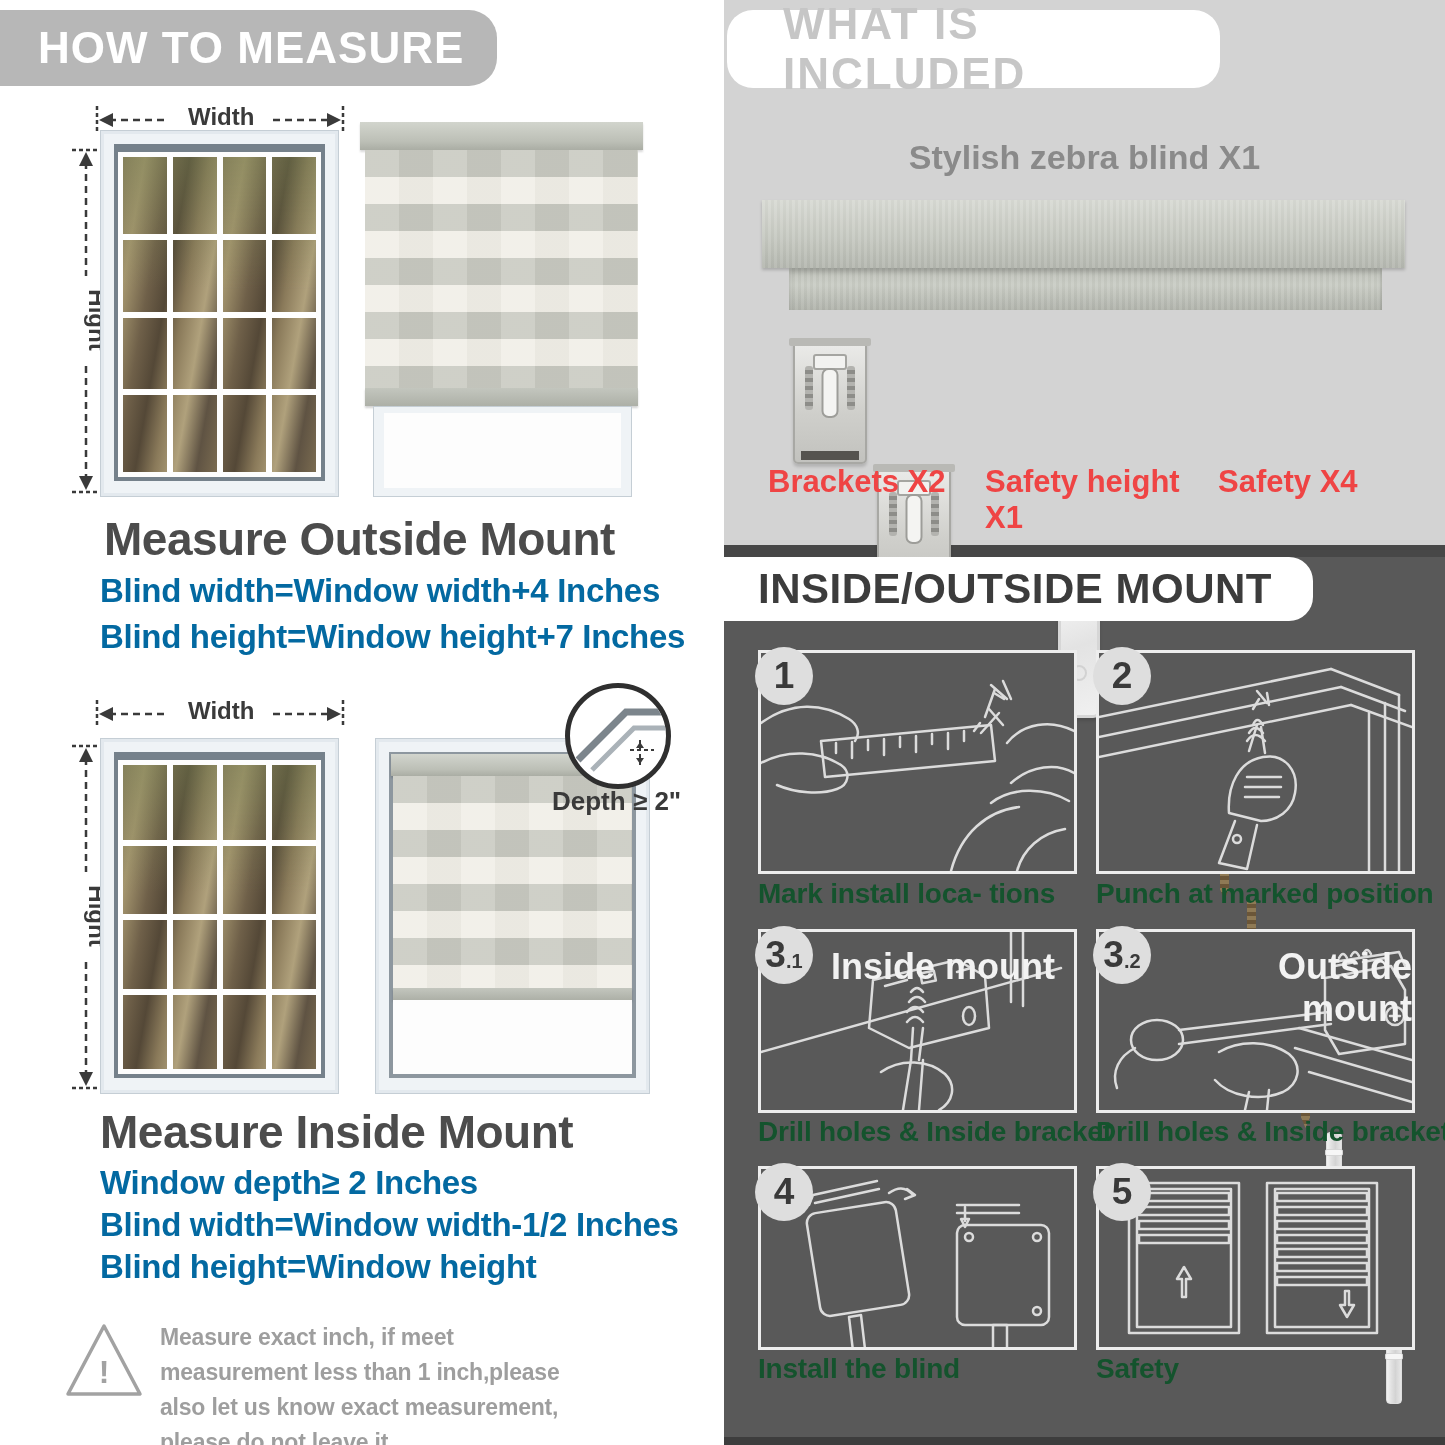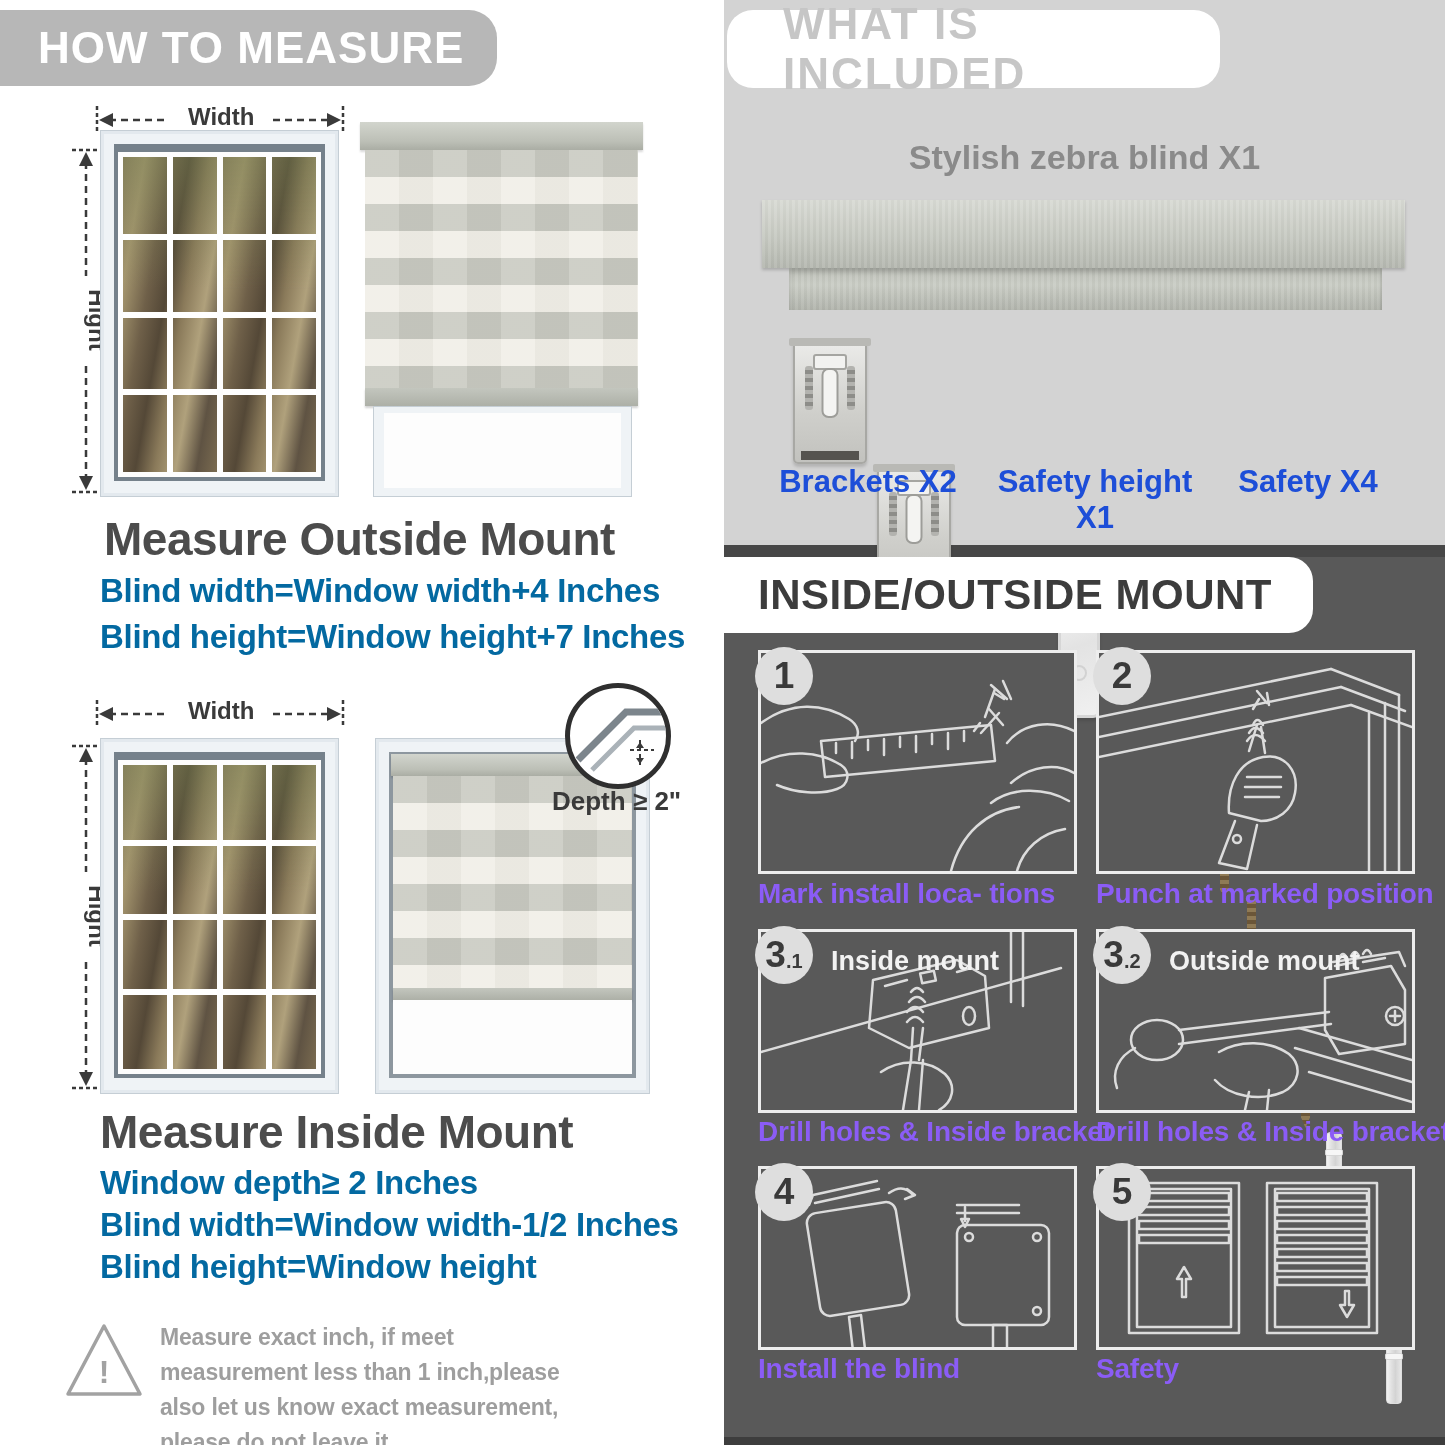--- a/index.html
+++ b/index.html
@@ -51,21 +51,21 @@
   
   .right-top{left:724px;top:0;width:721px;height:545px;background:#d3d3d3;}
   .right-darkbar{left:724px;top:545px;width:721px;height:12px;background:#474747;}
   .right-dark{left:724px;top:557px;width:721px;height:888px;background:#595959;}
   .right-bottomline{left:724px;top:1437px;width:721px;height:8px;background:#3d3d3d;}
   .included-hdr{left:727px;top:10px;width:493px;height:78px;background:#fff;border-radius:26px;
                 display:flex;align-items:center;}
   .included-hdr span{color:#c6c6c6;font-weight:bold;font-size:44px;letter-spacing:2px;padding-left:56px;}
   .blind-label{left:724px;top:138px;width:721px;text-align:center;color:#8a8a8a;
                font-weight:bold;font-size:34px;}
-  .part-label{color:#1d4ed8;font-weight:bold;font-size:31px;text-align:center;}
+  .part-label{color:#ef4444;font-weight:bold;font-size:31px;text-align:left;}
 
   
   .bracket{width:70px;height:122px;background:linear-gradient(180deg,#ececea,#cfcfcb 60%,#c2c2be);
            border:2px solid #a8a8a4;border-radius:5px;position:relative;box-shadow:0 3px 3px rgba(0,0,0,.15);}
   .bracket::before{content:"";position:absolute;left:-6px;right:-6px;top:-2px;height:8px;
            background:#b9b9b5;border-radius:2px;}
   .bracket::after{content:"";position:absolute;left:6px;right:6px;bottom:2px;height:9px;background:#55534f;}
   .bk-slot{position:absolute;left:50%;top:28px;transform:translateX(-50%);width:13px;height:46px;
            background:#f4f4f2;border:2px solid #9d9d99;border-radius:7px;}
   .bk-screw{position:absolute;top:26px;width:8px;height:44px;
@@ -82,31 +82,31 @@
   .screw{width:9px;height:76px;position:relative;
          background:repeating-linear-gradient(180deg,#8f7a55 0 4px,#6b5638 4px 8px);
          clip-path:polygon(0 0,100% 0,100% 86%,50% 100%,0 86%);}
   .screw::before{content:"";position:absolute;top:-6px;left:-3px;width:15px;height:6px;
          background:#9d8a6a;border-radius:2px;}
   .anchor{width:14px;height:66px;background:linear-gradient(90deg,#fafafa,#dadada 60%,#efefef);
          border:1px solid #e6e6e6;border-radius:4px;position:relative;opacity:.95;}
   .anchor::before{content:"";position:absolute;top:16px;left:-2px;right:-2px;height:5px;
          background:#fff;border:1px solid #ddd;border-radius:2px;}
 
-  .mount-hdr{left:724px;top:557px;width:589px;height:76px;background:#fff;
+  .mount-hdr{left:724px;top:557px;width:589px;height:64px;background:#fff;
              border-radius:0 24px 24px 0;display:flex;align-items:center;}
   .mount-hdr span{color:#3c3c3c;font-weight:bold;font-size:42px;letter-spacing:.5px;padding-left:34px;}
 
   .panel{position:absolute;width:313px;border:3px solid #ededed;background:#595959;}
   .badge{position:absolute;left:-3px;top:-3px;width:58px;height:58px;border-radius:50%;
          background:#dedede;display:flex;align-items:center;justify-content:center;color:#3a3a3a;}
   .badge .n{font-size:37px;font-weight:bold;}
   .badge .s{font-size:20px;font-weight:bold;margin-top:12px;}
-  .panel-title{position:absolute;left:70px;top:14px;color:#f2f2f2;font-weight:bold;font-size:27px;}
-  .caption{position:absolute;color:#8b5cf6;font-weight:bold;font-size:28px;letter-spacing:-.2px;white-space:nowrap;}
+  .panel-title{position:absolute;left:70px;top:14px;color:#f2f2f2;font-weight:bold;font-size:36px;text-align:right;}
+  .caption{position:absolute;color:#14532d;font-weight:bold;font-size:28px;letter-spacing:-.2px;white-space:nowrap;}
   .lineart{position:absolute;inset:0;width:100%;height:100%;}
   .lineart *{vector-effect:non-scaling-stroke;}
   svg.stroke path,svg.stroke line,svg.stroke rect,svg.stroke circle,svg.stroke polyline,svg.stroke ellipse
       {fill:none;stroke:#dcdcdc;stroke-width:2.5;stroke-linecap:round;stroke-linejoin:round;}
 </style>
 </head>
 <body>
 
 <div class="page">
 

